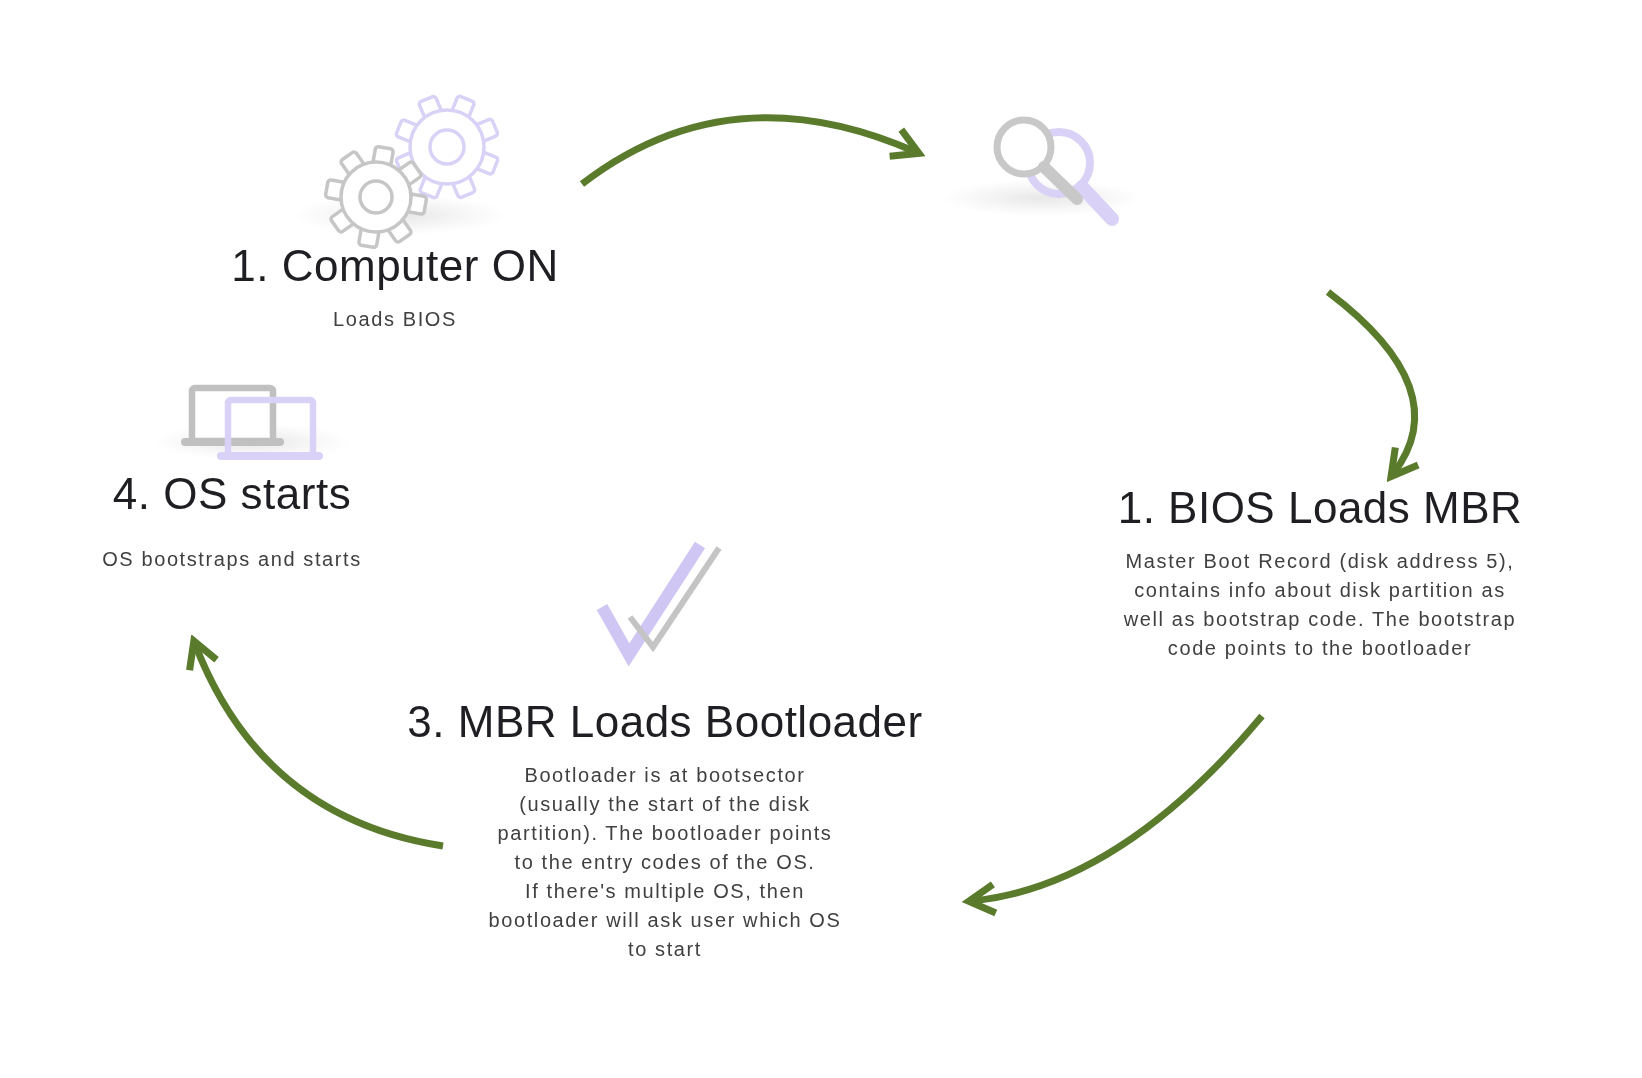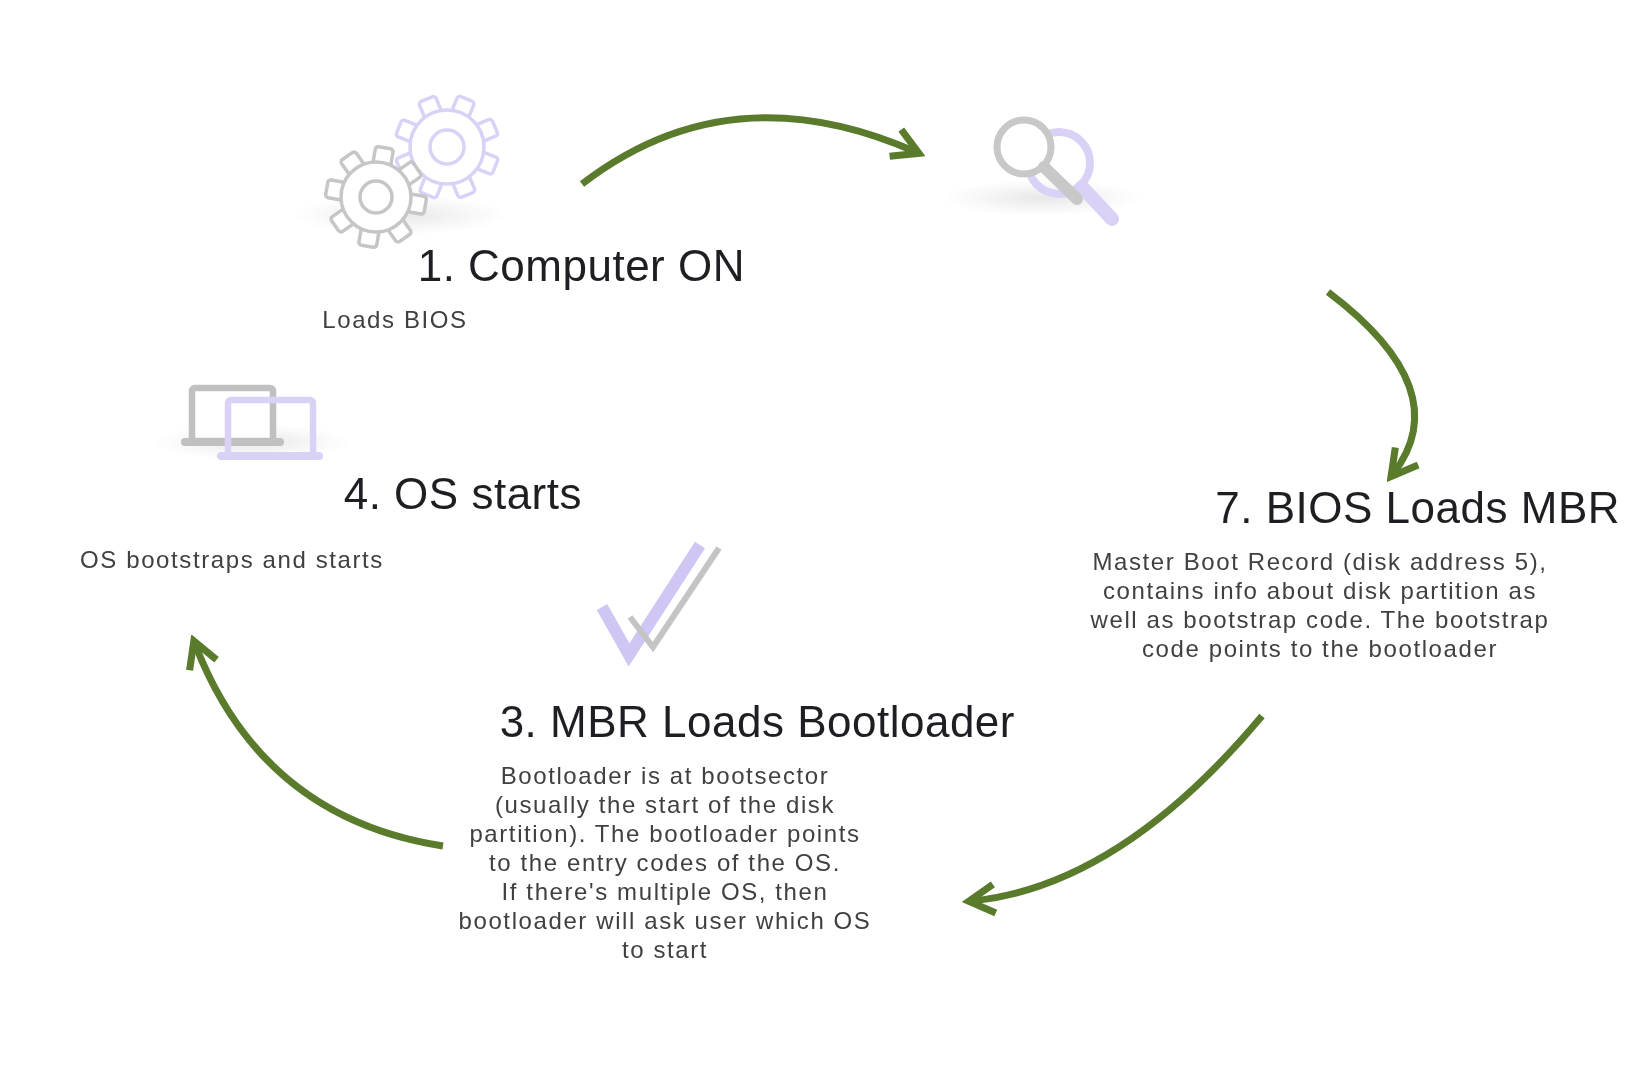--- a/index.html
+++ b/index.html
@@ -12,25 +12,24 @@
   }
   .layer{position:absolute;left:0;top:0;width:1642px;height:1078px;}
   .step{position:absolute;text-align:center;}
   .step-title{
     font-size:44px;
     line-height:1.2;
     color:#1f1f23;
     letter-spacing:0.5px;
     font-weight:400;
     white-space:pre-line;
-    text-align:right;
   }
   .step-desc{
     margin-top:12px;
-    font-size:24px;
+    font-size:20px;
     line-height:29px;
     color:#404040;
     letter-spacing:1.6px;
     white-space:pre-line;
   }
   .gap-lg .step-desc{margin-top:24px;}
   .step1{left:45px;top:240px;width:700px;}
   .step2{left:743px;top:240px;width:700px;}
   .step3{left:1020px;top:482px;width:600px;}
   .step5{left:315px;top:672px;width:700px;margin-top:24px;}
@@ -125,21 +124,21 @@
     </g>
   </svg>
 
   <div class="step step1">
     <div class="step-title">1. Computer ON</div>
     <div class="step-desc">Loads BIOS</div>
   </div>
 
 
   <div class="step step3">
-    <div class="step-title">7. BIOS Loads MBR</div>
+    <div class="step-title">1. BIOS Loads MBR</div>
     <div class="step-desc">Master Boot Record (disk address 5),
 contains info about disk partition as
 well as bootstrap code. The bootstrap
 code points to the bootloader</div>
   </div>
 
   <div class="step step5">
     <div class="step-title">3. MBR Loads Bootloader</div>
     <div class="step-desc">Bootloader is at bootsector
 (usually the start of the disk

